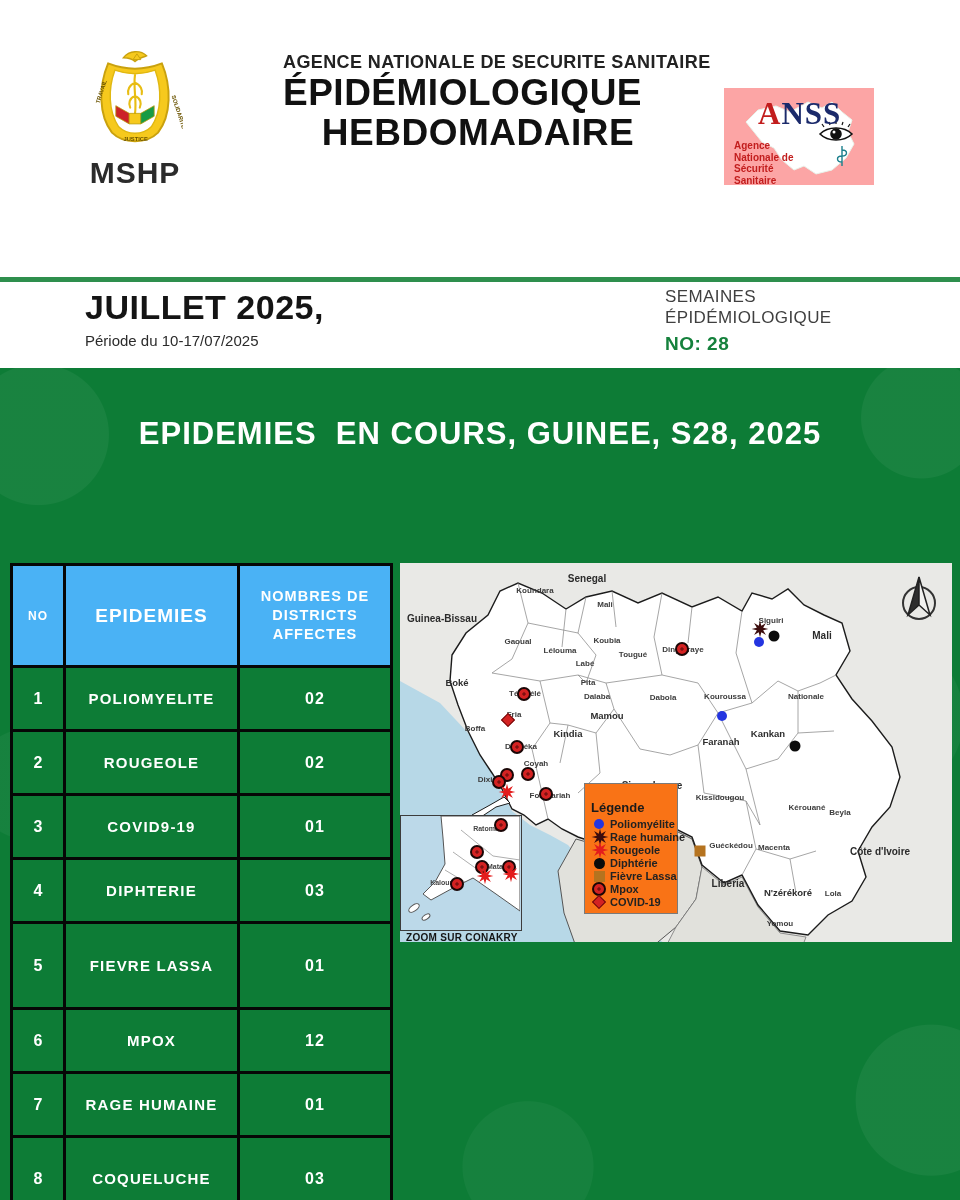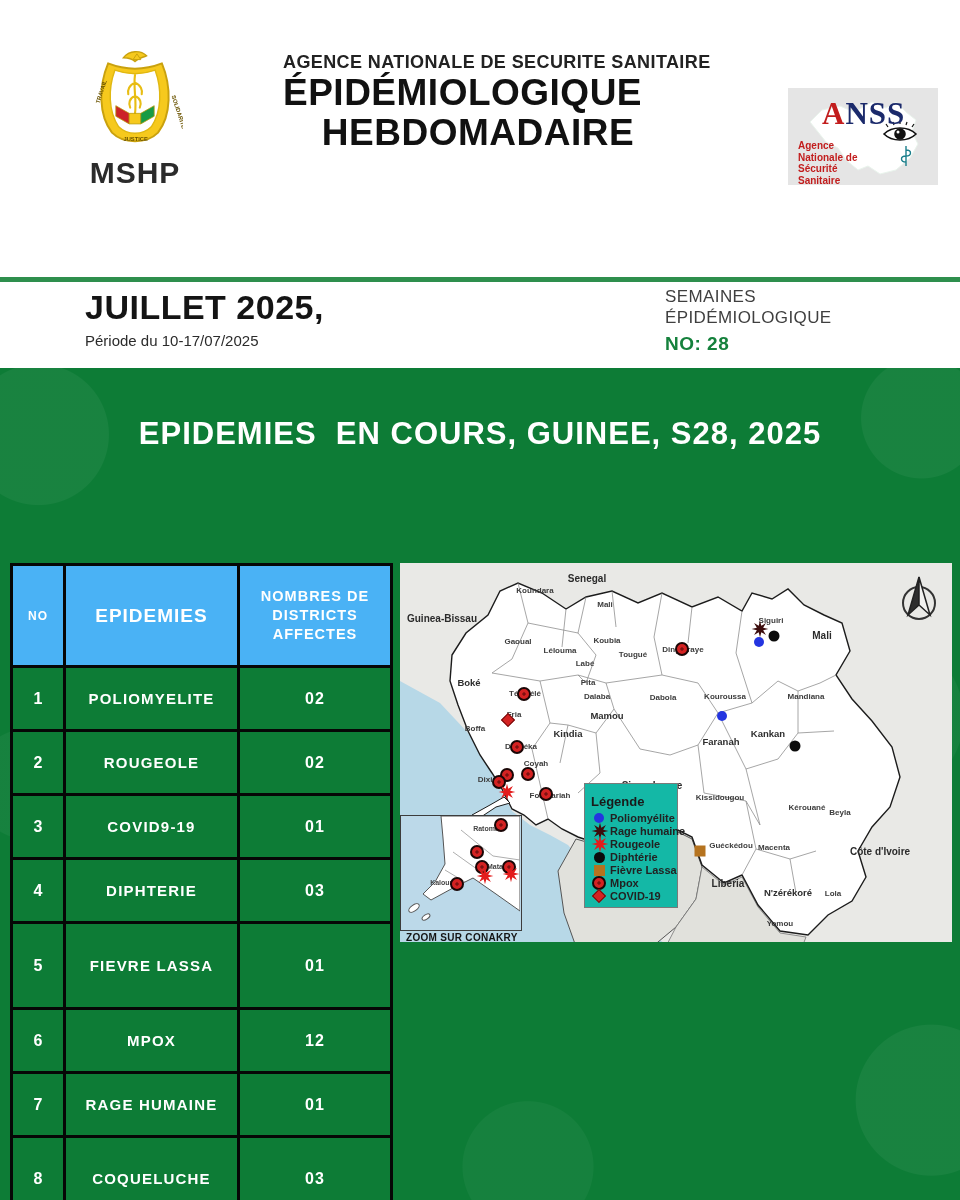--- a/index.html
+++ b/index.html
@@ -8,21 +8,21 @@
 
   
   .hdr { position:absolute; left:0; top:0; width:960px; height:277px; background:#fff; }
   .mshp { position:absolute; left:76px; top:46px; width:118px; text-align:center; }
   .mshp-label { display:block; margin-top:2px; font-size:30px; font-weight:800; color:#2b2b2b; letter-spacing:1px; }
   .hdr-center { position:absolute; left:283px; top:52px; width:390px; }
   .agency-line { font-size:18px; font-weight:600; color:#222; letter-spacing:.4px; white-space:nowrap; }
   .bulletin-title { margin-top:6px; font-size:63px; font-weight:800; color:#2aa24f; letter-spacing:1px; line-height:1.0; }
   .subtitle { font-size:37px; font-weight:800; color:#111; letter-spacing:.5px; line-height:1.08; }
   .subtitle.l2 { text-align:center; }
-  .anss { position:absolute; left:788px; top:88px; width:150px; height:97px; background:#e5e5e5; }
+  .anss { position:absolute; left:724px; top:88px; width:150px; height:97px; background:#fca5a5; }
   .anss svg { position:absolute; left:0; top:0; }
   .anss-acronym { position:absolute; left:34px; top:8px; font-family:"Liberation Serif", serif; font-size:31px; font-weight:700; color:#1b2a6b; letter-spacing:1px; }
   .anss-acronym .red { color:#c21d1d; }
   .anss-cap { position:absolute; left:10px; top:52px; font-size:10px; font-weight:700; color:#c21d1d; line-height:1.15; }
 
   
   .rule { position:absolute; left:0; top:277px; width:960px; height:5px; background:#2e8f4d; }
   .dateline { position:absolute; left:0; top:282px; width:960px; height:86px; background:#fff; }
   .month { position:absolute; left:85px; top:6px; font-size:34px; font-weight:900; color:#141414; letter-spacing:.5px; }
   .period { position:absolute; left:85px; top:50px; font-size:15px; color:#2b2b2b; }
@@ -60,21 +60,21 @@
 
   
   .map { position:absolute; left:400px; top:195px; width:552px; height:379px; background:#e9e9e6; overflow:hidden; }
   .map svg.base { position:absolute; left:0; top:0; }
   .country-label { position:absolute; transform:translate(-50%,-50%); font-size:10px; font-weight:700; color:#2b2b2b; white-space:nowrap; }
   .district-label { position:absolute; transform:translate(-50%,-50%); font-size:8px; font-weight:600; color:#3c3c3c; white-space:nowrap; }
   .district-label.big { font-size:9.5px; font-weight:700; color:#2e2e2e; }
   .mk { position:absolute; transform:translate(-50%,-50%); }
   .mk-legend { position:relative; display:inline-block; vertical-align:middle; }
 
-  .legend { position:absolute; left:184px; top:220px; width:94px; background:#14b8a6; border:1.5px solid #7a7a7a; padding:10px 5px 5px 6px; }
+  .legend { position:absolute; left:184px; top:220px; width:94px; background:#f97316; border:1.5px solid #7a7a7a; padding:16px 5px 5px 6px; }
   .legend-title { font-size:13px; font-weight:800; color:#1a1a1a; margin-bottom:2px; }
   .legend-item { display:flex; align-items:center; gap:3px; height:13px; }
   .legend-item .lw { width:16px; text-align:center; flex:0 0 16px; }
   .legend-item .ll { font-size:11px; font-weight:600; color:#222; white-space:nowrap; }
 
   .north { position:absolute; right:10px; top:12px; }
 
   .inset { position:absolute; left:0px; top:252px; width:122px; height:116px; background:#bcd9e9; border:1.5px solid #3c3c3c; }
   .inset svg { position:absolute; left:0; top:0; }
   .inset-label { position:absolute; transform:translate(-50%,-50%); font-size:7px; font-weight:700; color:#444; white-space:nowrap; }
@@ -261,28 +261,28 @@
           <span class="country-label" style="left: 480px; top: 288px;">Côte d'Ivoire</span>
           <span class="district-label" style="left: 117px; top: 27px; margin-left: 18px;">Koundara</span>
           <span class="district-label" style="left: 205px; top: 41px;">Mali</span>
           <span class="district-label" style="left: 118px; top: 78px;">Gaoual</span>
           <span class="district-label" style="left: 207px; top: 77px;">Koubia</span>
           <span class="district-label" style="left: 160px; top: 87px;">Lélouma</span>
           <span class="district-label" style="left: 185px; top: 100px;">Labé</span>
           <span class="district-label" style="left: 233px; top: 91px;">Tougué</span>
           <span class="district-label" style="left: 283px; top: 86px;">Dinguiraye</span>
           <span class="district-label" style="left: 371px; top: 57px;">Siguiri</span>
-          <span class="district-label big" style="left: 57px; top: 119px; margin-left: 12px;">Boké</span>
+          <span class="district-label big" style="left: 57px; top: 119px;">Boké</span>
           <span class="district-label" style="left: 188px; top: 119px;">Pita</span>
           <span class="district-label" style="left: 197px; top: 133px;">Dalaba</span>
           <span class="district-label big" style="left: 207px; top: 152px;">Mamou</span>
           <span class="district-label" style="left: 263px; top: 134px;">Dabola</span>
           <span class="district-label" style="left: 325px; top: 133px;">Kouroussa</span>
           <span class="district-label big" style="left: 368px; top: 170px;">Kankan</span>
-          <span class="district-label" style="left: 406px; top: 133px;">Mandiana</span>
+          <span class="district-label" style="left: 406px; top: 133px;">Nationale</span>
           <span class="district-label big" style="left: 300px; top: 178px; padding-left: 42px;">Faranah</span>
           <span class="district-label big" style="left: 168px; top: 170px;">Kindia</span>
           <span class="district-label" style="left: 125px; top: 130px;">Télimélé</span>
           <span class="district-label" style="left: 114px; top: 151px;">Fria</span>
           <span class="district-label" style="left: 75px; top: 165px;">Boffa</span>
           <span class="district-label" style="left: 121px; top: 183px;">Dubréka</span>
           <span class="district-label" style="left: 136px; top: 200px;">Coyah</span>
           <span class="district-label" style="left: 90px; top: 216px;">Dixinn</span>
           <span class="district-label" style="left: 150px; top: 232px;">Forécariah</span>
           <span class="district-label" style="left: 320px; top: 234px;">Kissidougou</span>

